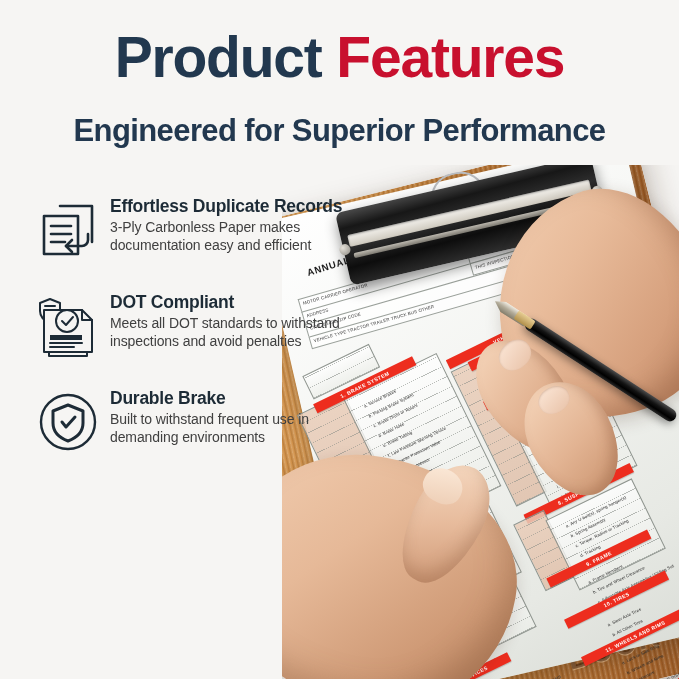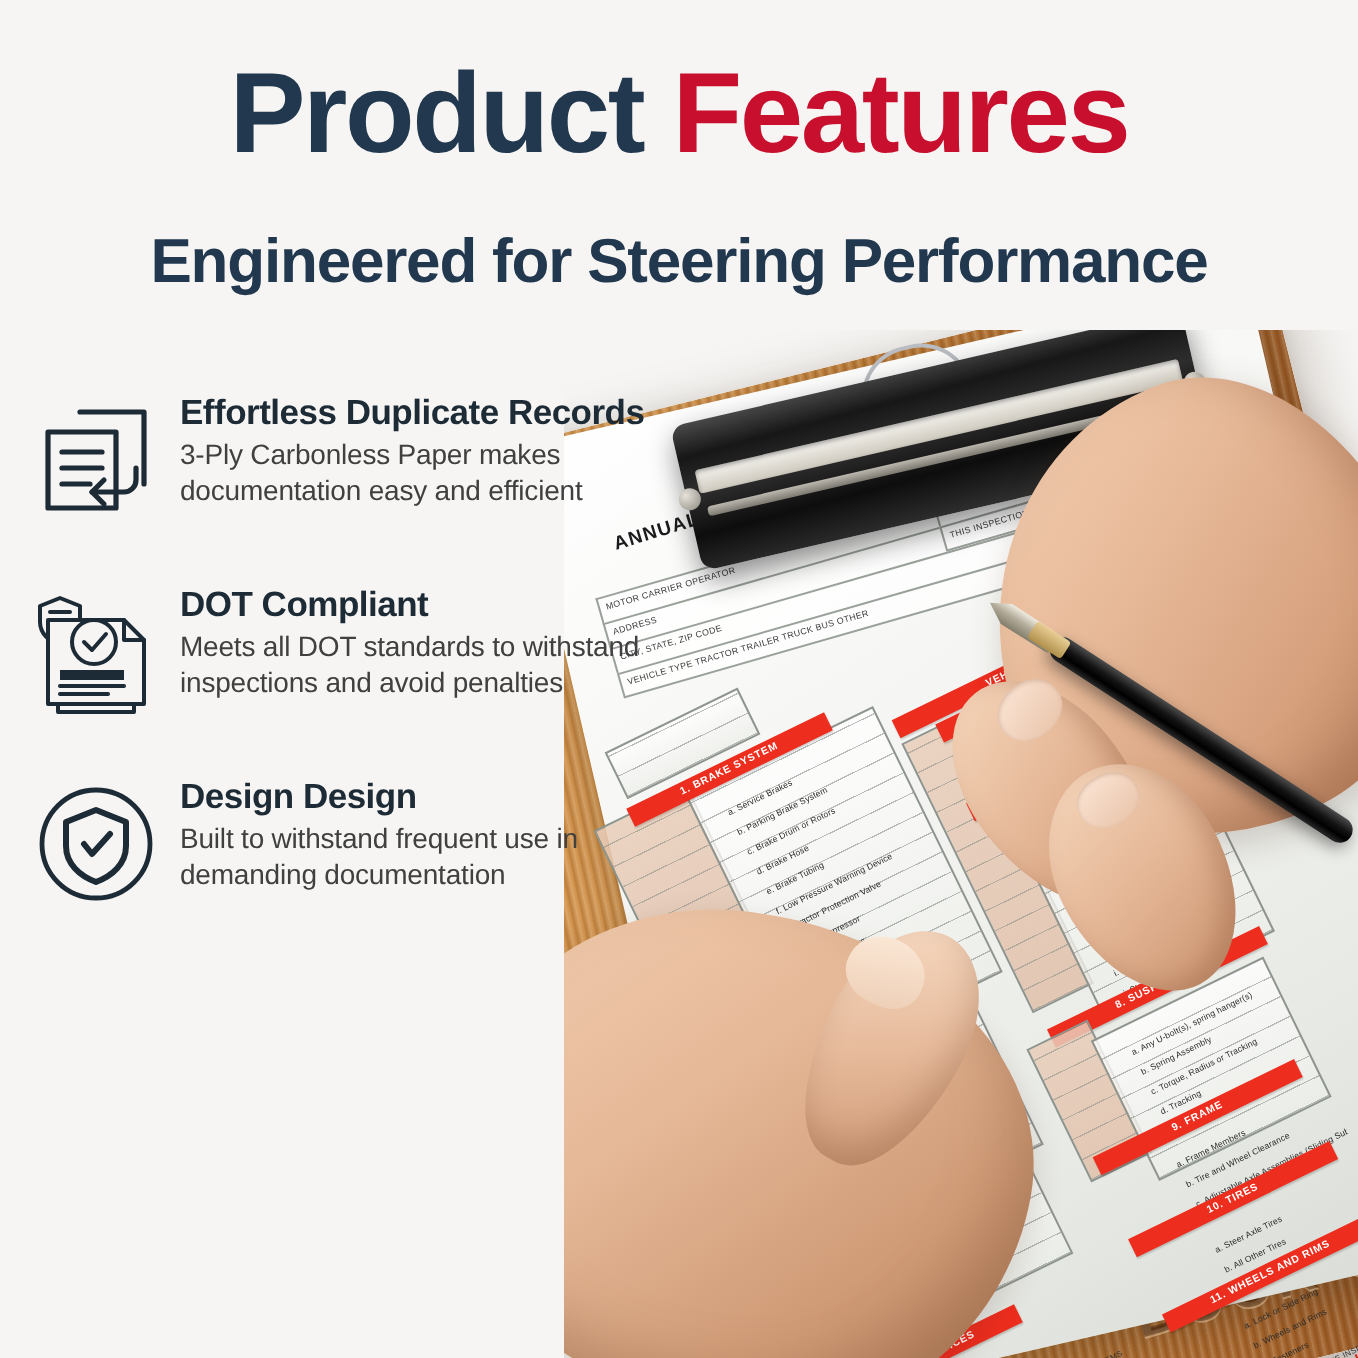--- a/index.html
+++ b/index.html
@@ -213,40 +213,40 @@
     border-radius:2px 7px 7px 2px;
     clip-path:polygon(0% 50%, 26% 0%, 100% 4%, 100% 96%, 26% 100%);
   }
   .nib-gold{
     position:absolute;left:-12px;top:1px;width:20px;height:10px;
     background:linear-gradient(180deg,#e9cf96,#b08f4a);
     border-radius:2px;
   }
 
   
-  .features{position:absolute;left:12px;top:196px;width:330px;}
+  .features{position:absolute;left:32px;top:196px;width:330px;}
   .feature{position:relative;min-height:96px;padding-left:78px;box-sizing:border-box;}
   .f-icon{position:absolute;left:4px;top:2px;width:64px;height:64px;}
   .f-title{
     font-size:17.5px;font-weight:700;color:#1d2b36;
     letter-spacing:-.25px;margin:0 0 2px 0;white-space:nowrap;
   }
   .f-desc{
     font-size:14px;line-height:17.5px;color:#404040;letter-spacing:-.1px;
   }
 </style>
 </head>
 <body>
 
 <div id="root">
 
   <div class="headline">
     <span class="hl-a">Product </span><span class="hl-b">Features</span>
   </div>
-  <div class="subhead">Engineered for Steering Performance</div>
+  <div class="subhead">Engineered for Superior Performance</div>
 
   <div class="photo">
     <div class="photo-inner">
 
       <div class="board">
         <div class="board-emboss">BUCK U.S.</div>
       </div>
 
       <div class="paper">
         <div class="paper-pad">
@@ -445,18 +445,18 @@
     </div>
 
     <div class="feature">
       <div class="f-icon">
         <svg viewBox="0 0 64 64" width="64" height="64" fill="none" stroke="#1d2b36" stroke-width="2.4" stroke-linecap="round" stroke-linejoin="round">
           <circle cx="32" cy="32" r="27"></circle>
           <path d="M32 15 L47 21 V33 C47 42 40 48 32 51 C24 48 17 42 17 33 V21 Z" stroke-width="3"></path>
           <polyline points="26,32 30,37 39,27" stroke-width="3"></polyline>
         </svg>
       </div>
-      <div class="f-title">Design Design</div>
-      <div class="f-desc">Built to withstand frequent use in demanding documentation</div>
+      <div class="f-title">Durable Brake</div>
+      <div class="f-desc">Built to withstand frequent use in demanding environments</div>
     </div>
 
   </div>
 </div>
 
 </body></html>

